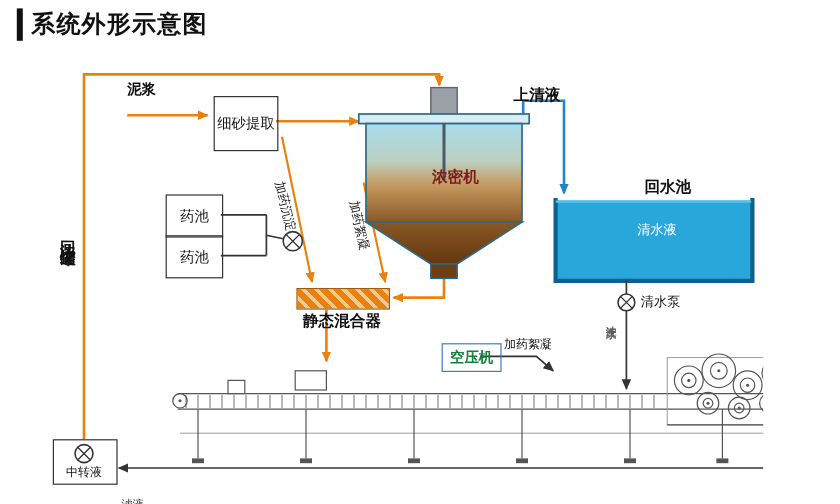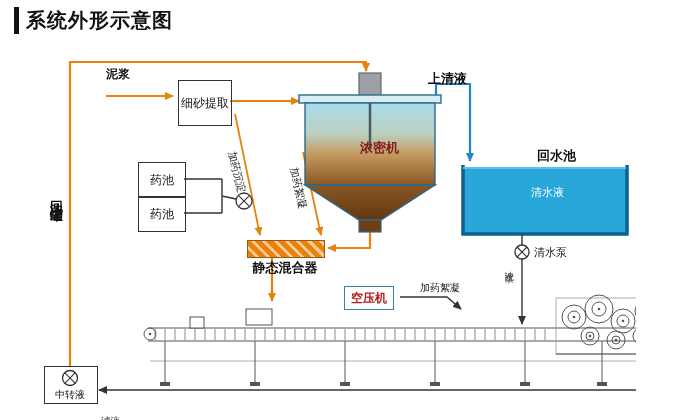--- a/index.html
+++ b/index.html
@@ -19,22 +19,22 @@
   .clearwater{left:531px;top:186px;font-size:11px;color:#fff;}
   .clearpump{left:534px;top:246px;font-size:11px;}
   .flushpump{left:504px;top:264px;font-size:9px;color:#555;writing-mode:vertical-rl;letter-spacing:1px;}
   .chem1{left:138px;top:162px;width:46px;height:34px;}
   .chem2{left:138px;top:196px;width:46px;height:34px;}
   .dosingA{left:238px;top:150px;font-size:10.5px;transform:rotate(76deg);transform-origin:0 0;color:#222;}
   .dosingB{left:300px;top:166px;font-size:10.5px;transform:rotate(77deg);transform-origin:0 0;color:#222;}
   .mixer{position:absolute;left:247px;top:240px;width:76px;height:16px;border:1.5px solid #9a5a10;
          background:repeating-linear-gradient(45deg,#e8820c 0 5px,#f7c98e 5px 8px);}
   .mixer-lbl{left:242px;top:261px;width:86px;text-align:center;font-size:13px;font-weight:700;}
-  .aircomp{left:344px;top:286px;width:48px;height:22px;border:1.5px solid #3f7fae;
-           color:#b91c1c;font-weight:700;font-size:12px;}
+  .aircomp{left:368px;top:286px;width:48px;height:22px;border:1.5px solid #3f7fae;
+           color:#15803d;font-weight:700;font-size:12px;}
   .compair{left:420px;top:282px;font-size:10px;}
   .return-vert{left:48px;top:190px;writing-mode:vertical-rl;font-size:13px;font-weight:700;letter-spacing:3px;}
   .transfer-box{left:44px;top:366px;width:52px;height:36px;}
   .transfer-lbl{left:44px;top:389px;width:52px;text-align:center;font-size:10px;}
   .filtrate{left:101px;top:380px;font-size:9.5px;color:#333;margin-top:36px;}
 </style>
 </head>
 <body>
 
 <div class="stage">

